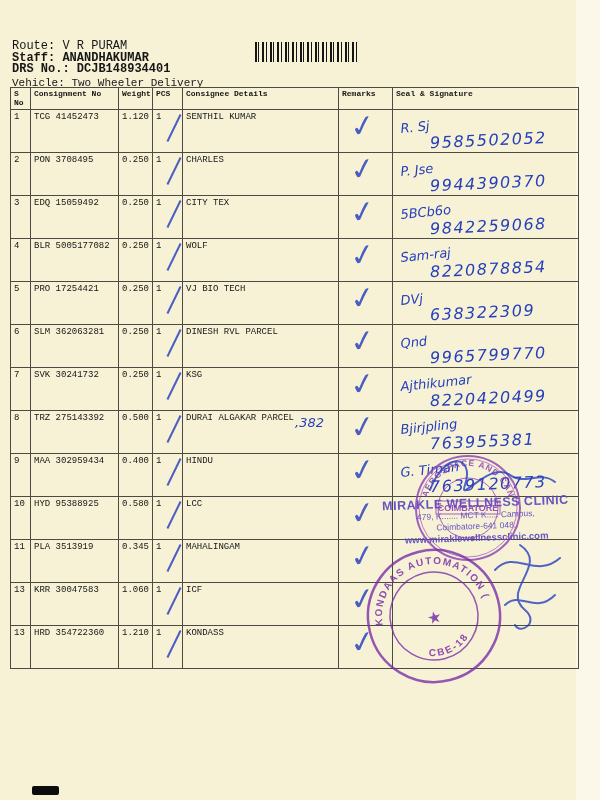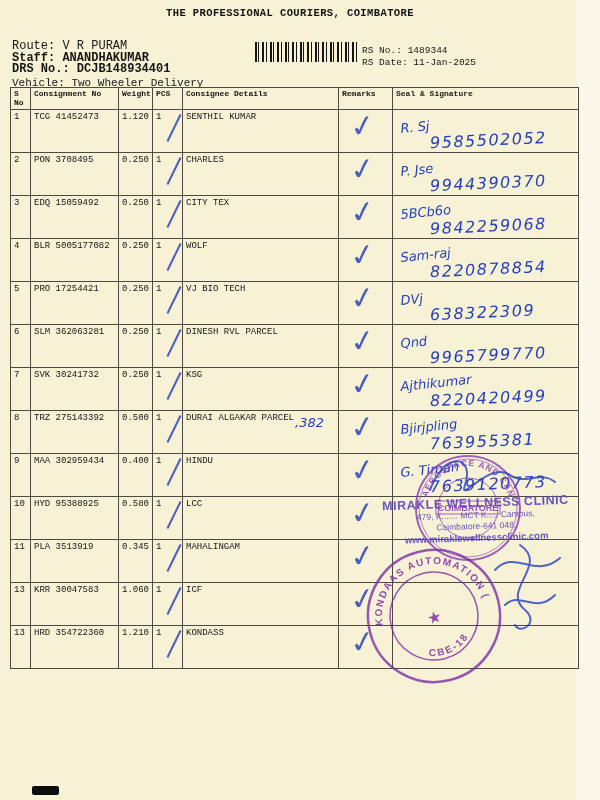--- a/index.html
+++ b/index.html
@@ -32,34 +32,29 @@
   .rs1{left:412px;top:452px;}
   .rs2{left:363px;top:545px;transform:rotate(-14deg);}
   .swirls{position:absolute;left:370px;top:430px;z-index:5;}
   .ink-blot{position:absolute;left:32px;top:786px;width:27px;height:9px;background:#0c0c0c;border-radius:2px;}
 </style>
 </head>
 <body>
 
 <div class="sheet">
 
-  <div class="title">THE PROFESSIONAL COURIERS, COIMBATORE</div>
 
   <div class="meta-left">
     <div><span>Route:</span> <span>V R PURAM</span></div>
     <div class="bold"><span>Staff:</span> <span>ANANDHAKUMAR</span></div>
     <div class="bold"><span>DRS No.:</span> <span>DCJB148934401</span></div>
   </div>
 
   <div class="barcode"></div>
 
-  <div class="meta-right">
-    <div><span>RS No.:</span> <span>1489344</span></div>
-    <div><span>RS Date:</span> <span>11-Jan-2025</span></div>
-  </div>
 
   <div class="vehicle"><span>Vehicle:</span> <span>Two Wheeler Delivery</span></div>
 
   <table class="runsheet">
     <colgroup>
       <col style="width:20px">
         <col style="width:88px">
         <col style="width:34px">
         <col style="width:30px">
         <col style="width:156px">

